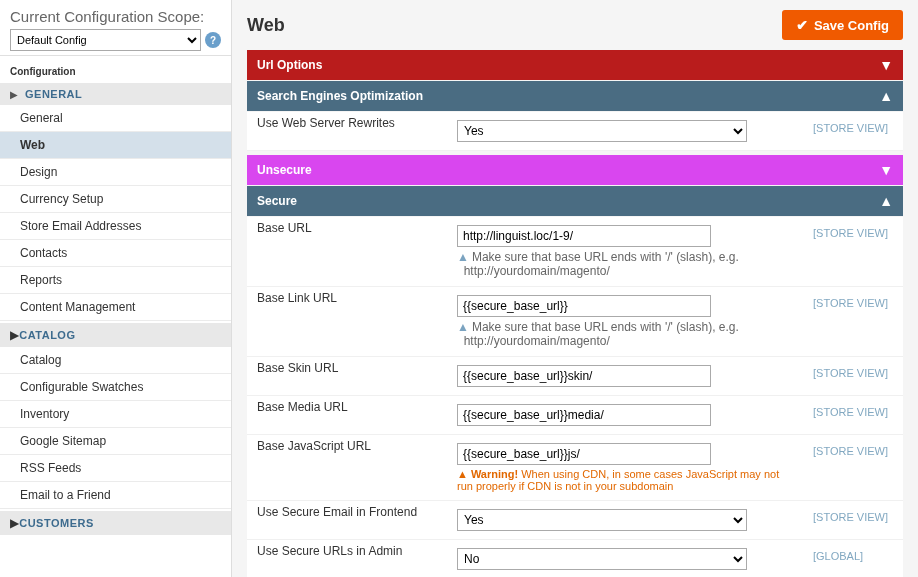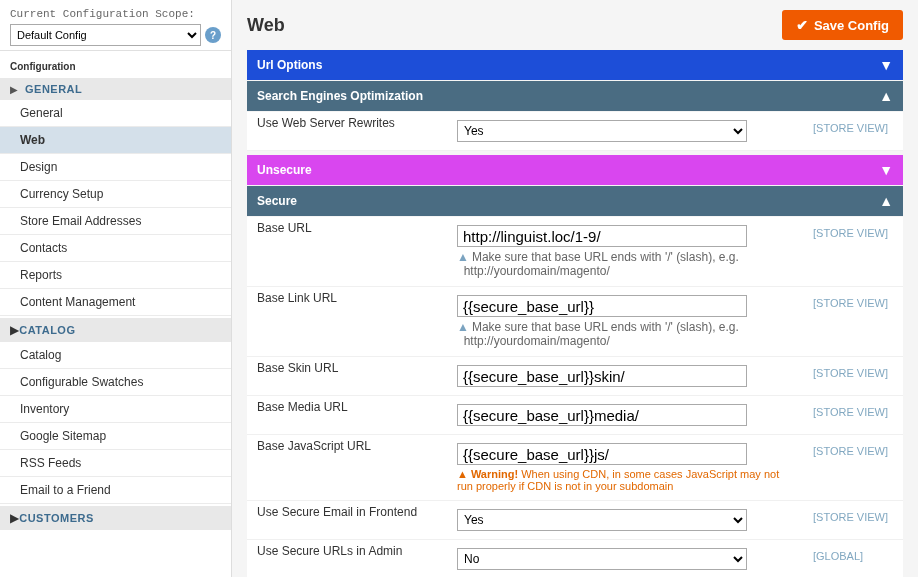--- a/index.html
+++ b/index.html
@@ -13,24 +13,23 @@
       border-right: 1px solid #ddd;
       overflow-y: auto;
       padding-bottom: 10px;
     }
 
     .scope-section {
       padding: 8px 10px 4px;
       border-bottom: 1px solid #e0e0e0;
     }
     .scope-label {
-      font-size: 11px;
+      font-size: 15px;
       color: #666;
       margin-bottom: 4px;
-      font-family: Liberation Mono, monospace;
     }
     .scope-row {
       display: flex;
       align-items: center;
       gap: 4px;
     }
     .scope-select {
       flex: 1;
       height: 22px;
       font-size: 11px;
@@ -165,21 +164,21 @@
     .content-area {
       padding: 0 15px 15px;
     }
 
     
     .section-bar {
       display: flex;
       align-items: center;
       justify-content: space-between;
       padding: 7px 10px;
-      background: #1d4ed8;
+      background: #b91c1c;
       color: #fff;
       font-size: 12px;
       font-weight: bold;
       margin-bottom: 1px;
       cursor: pointer;
     }
     .section-bar.dark {
       background: #4a6c82;
     }
     .section-bar .expand-icon {
@@ -209,25 +208,25 @@
     }
     .form-table .scope-cell {
       width: 100px;
       color: #82a8c1;
       font-size: 11px;
       padding-top: 10px;
       white-space: nowrap;
     }
 
     .field-input {
-      width: 290px;
+      width: 254px;
       height: 22px;
       border: 1px solid #aaa;
       padding: 2px 5px;
-      font-size: 15px;
+      font-size: 12px;
     }
     .field-select {
       width: 290px;
       height: 22px;
       border: 1px solid #aaa;
       padding: 0 2px;
       font-size: 12px;
       background: #fff;
     }
 

